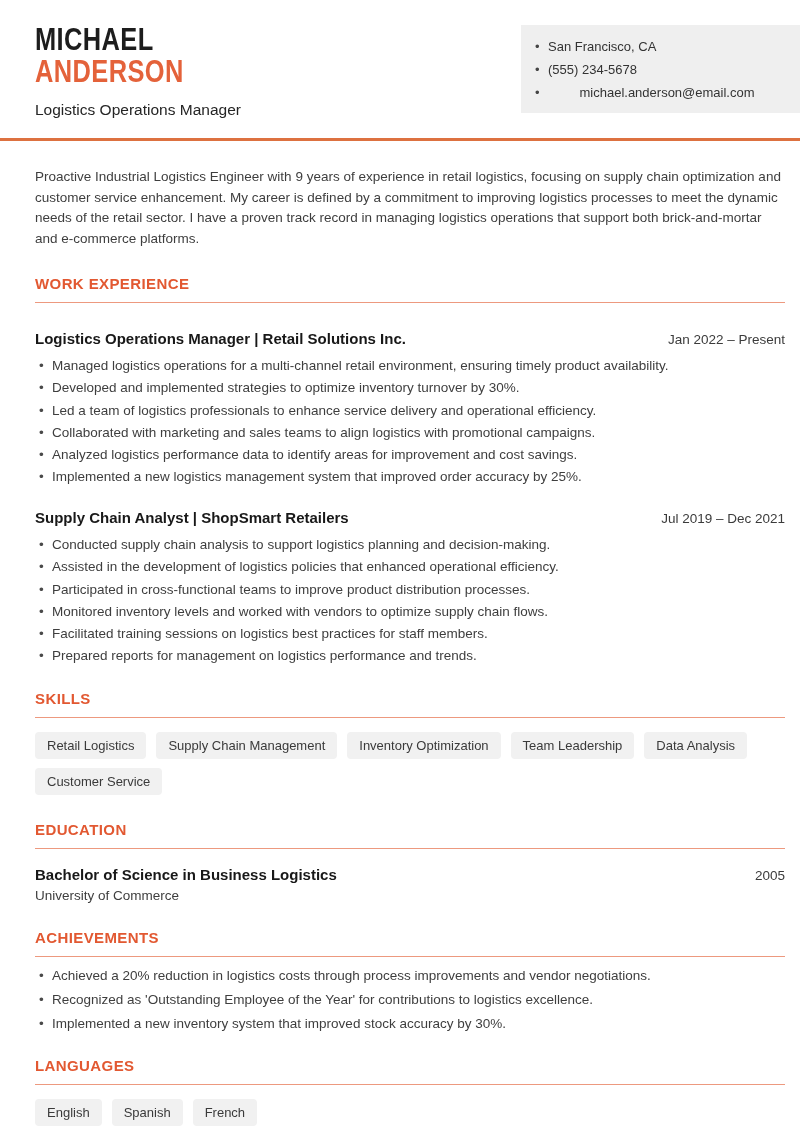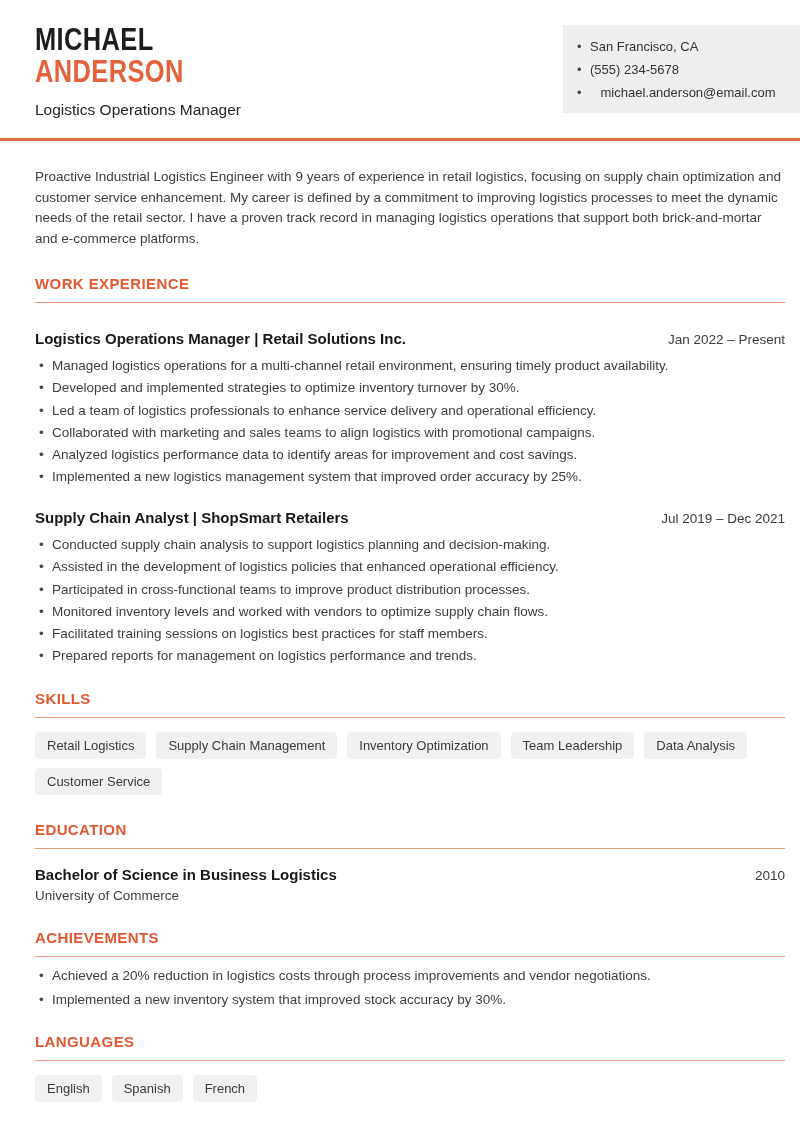--- a/index.html
+++ b/index.html
@@ -35,21 +35,21 @@
   .job-subtitle {
     margin-top: 13px;
     font-size: 15.5px;
     color: #252525;
     line-height: 18px;
   }
   .contact-card {
     position: absolute;
     top: 25px;
     right: 0;
-    width: 237px;
+    width: 279px;
     min-height: 88px;
     background: #efefef;
     padding: 14px 14px 12px 14px;
   }
   .contact-list { list-style: none; }
   .contact-list li {
     position: relative;
     padding-left: 13px;
     font-size: 13px;
     line-height: 15px;
@@ -238,31 +238,32 @@
         <span class="tag">Customer Service</span>
       </div>
     </div>
 
     <div class="section">
       <div class="section-heading">EDUCATION</div>
       <div class="section-rule"></div>
       <div class="edu-block">
         <div class="row-split">
           <span class="edu-degree">Bachelor of Science in Business Logistics</span>
-          <span class="edu-year">2010</span>
+          <span class="edu-year">2005</span>
         </div>
         <div class="edu-school">University of Commerce</div>
       </div>
     </div>
 
     <div class="section">
       <div class="section-heading">ACHIEVEMENTS</div>
       <div class="section-rule"></div>
       <ul class="bullets wide ach-list">
         <li>Achieved a 20% reduction in logistics costs through process improvements and vendor negotiations.</li>
+        <li>Recognized as 'Outstanding Employee of the Year' for contributions to logistics excellence.</li>
         <li>Implemented a new inventory system that improved stock accuracy by 30%.</li>
       </ul>
     </div>
 
     <div class="section">
       <div class="section-heading">LANGUAGES</div>
       <div class="section-rule"></div>
       <div class="tag-list">
         <span class="tag">English</span>
         <span class="tag">Spanish</span>

